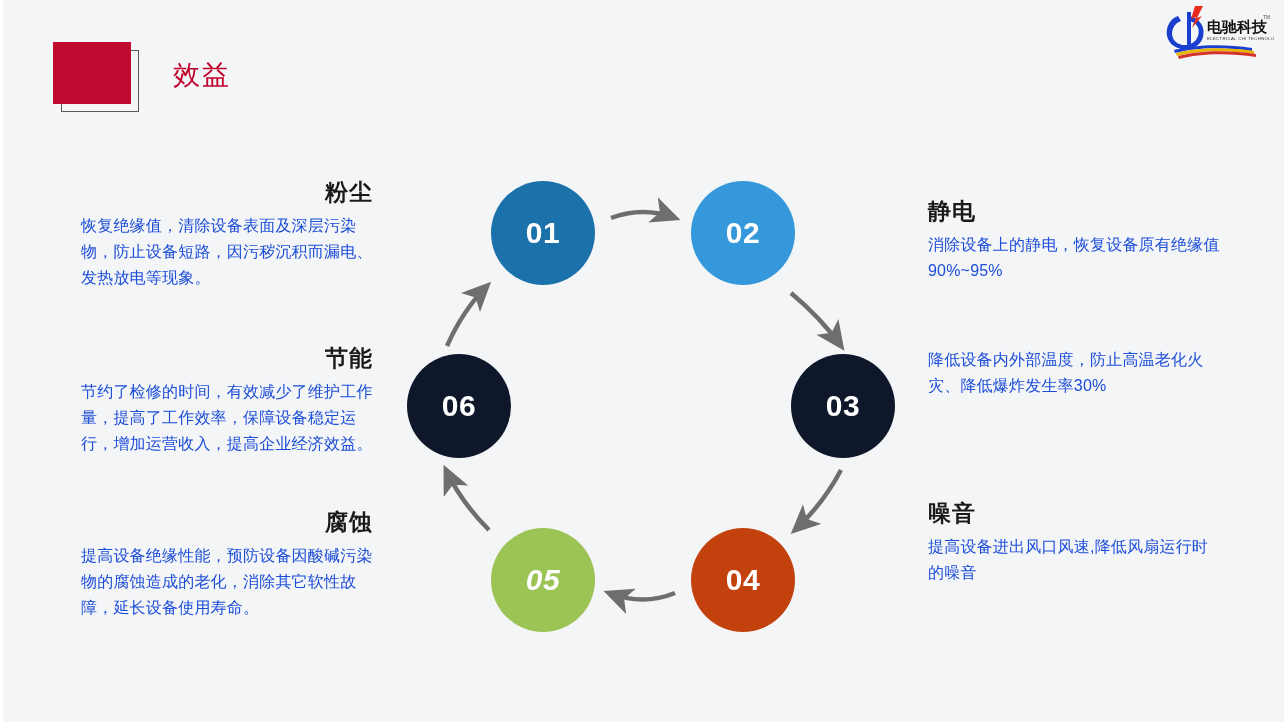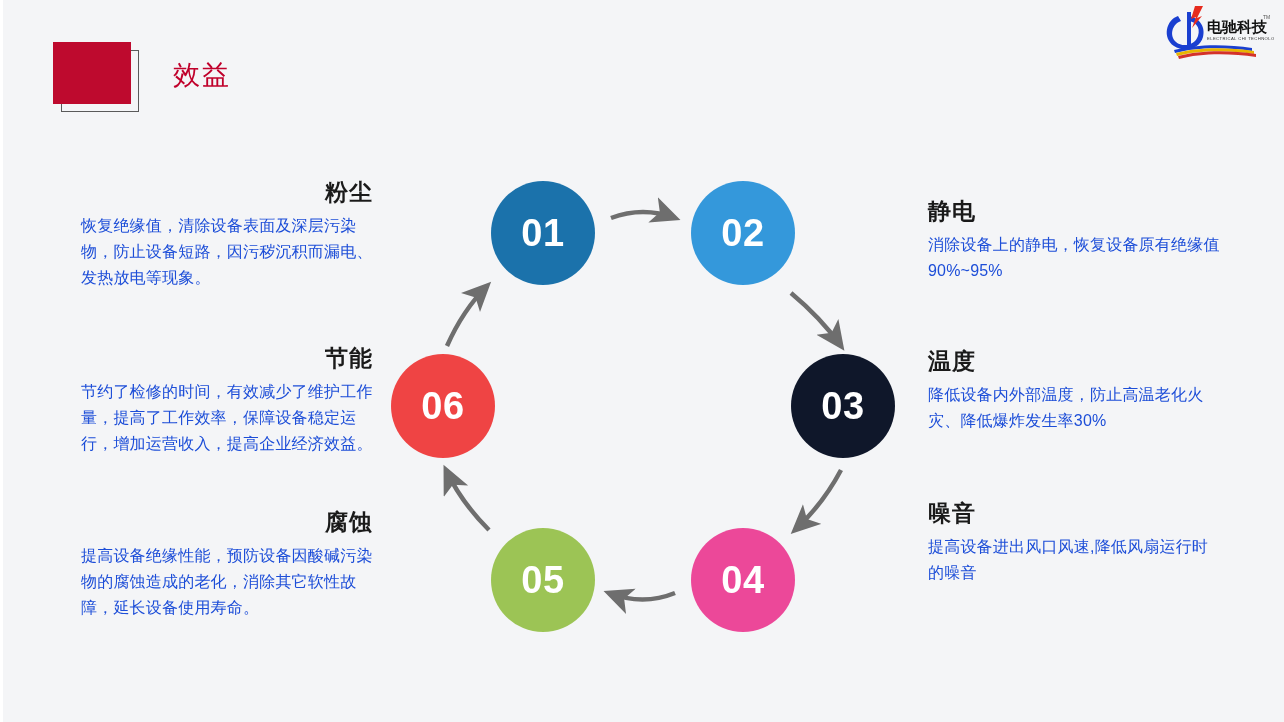--- a/index.html
+++ b/index.html
@@ -54,29 +54,29 @@
   }
 
   
   .logo { position: absolute; right: 10px; top: 4px; width: 118px; height: 56px; }
 
   
   .diagram { position: absolute; left: 0; top: 150px; width: 1284px; height: 560px; }
   .circle {
     position: absolute; border-radius: 50%;
     display: flex; align-items: center; justify-content: center;
-    color: #ffffff; font-size: 38px; font-weight: bold;
+    color: #ffffff; font-size: 30px; font-weight: bold;
     letter-spacing: 0.5px;
   }
   .c01 { width: 104px; height: 104px; left: 488px; top: 31px; background: #1b72ab; }
   .c02 { width: 104px; height: 104px; left: 688px; top: 31px; background: #3498db; }
   .c03 { width: 104px; height: 104px; left: 788px; top: 204px; background: #0f172a; }
-  .c04 { width: 104px; height: 104px; left: 688px; top: 378px; background: #ec4899; }
-  .c05 { width: 104px; height: 104px; left: 488px; top: 378px; background: #9cc455; }
-  .c06 { width: 104px; height: 104px; left: 388px; top: 204px; background: #ef4444; }
+  .c04 { width: 104px; height: 104px; left: 688px; top: 378px; background: #c2410c; }
+  .c05 { width: 104px; height: 104px; left: 488px; top: 378px; background: #9cc455; font-style: italic; }
+  .c06 { width: 104px; height: 104px; left: 404px; top: 204px; background: #0f172a; }
 
   svg.arrows { position: absolute; left: 0; top: 0; width: 1284px; height: 560px; }
 
   
   .tblock { position: absolute; width: 292px; }
   .tblock h3 {
     font-size: 23px; font-weight: bold; color: #1a1a1a;
     margin-bottom: 7px; line-height: 28px; letter-spacing: 1px;
   }
   .tblock p {
@@ -160,21 +160,20 @@
     <h3>腐蚀</h3>
     <p>提高设备绝缘性能，预防设备因酸碱污染物的腐蚀造成的老化，消除其它软性故障，延长设备使用寿命。</p>
   </div>
 
   <div class="tblock right-block b-static">
     <h3>静电</h3>
     <p>消除设备上的静电，恢复设备原有绝缘值90%~95%</p>
   </div>
 
   <div class="tblock right-block b-temp">
-    <h3>温度</h3>
     <p>降低设备内外部温度，防止高温老化火灾、降低爆炸发生率30%</p>
   </div>
 
   <div class="tblock right-block b-noise">
     <h3>噪音</h3>
     <p>提高设备进出风口风速,降低风扇运行时的噪音</p>
   </div>
 
 </div>
 

